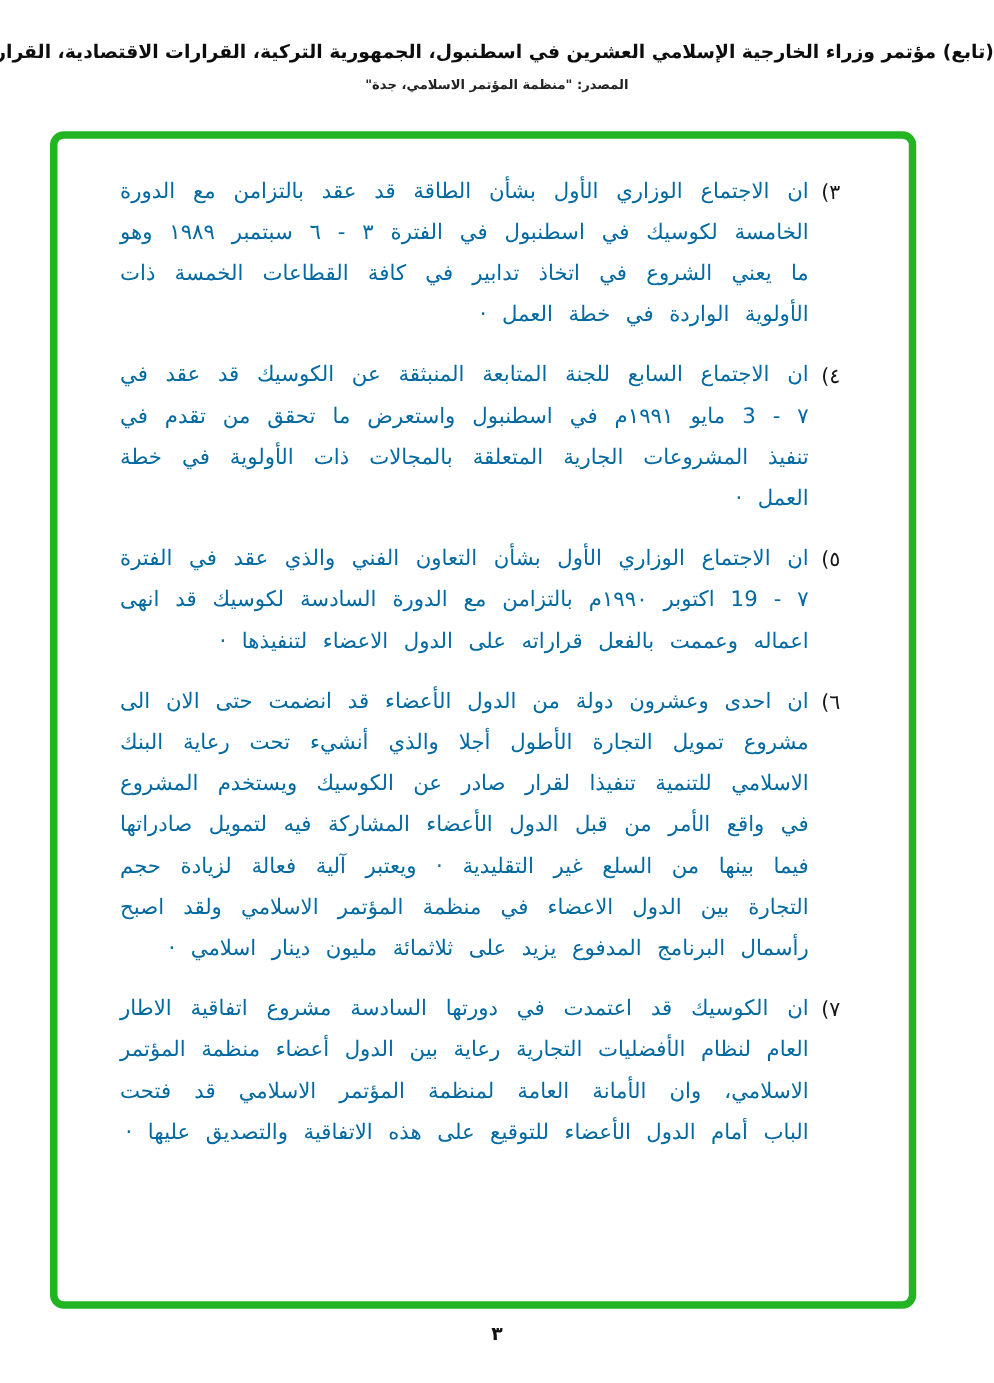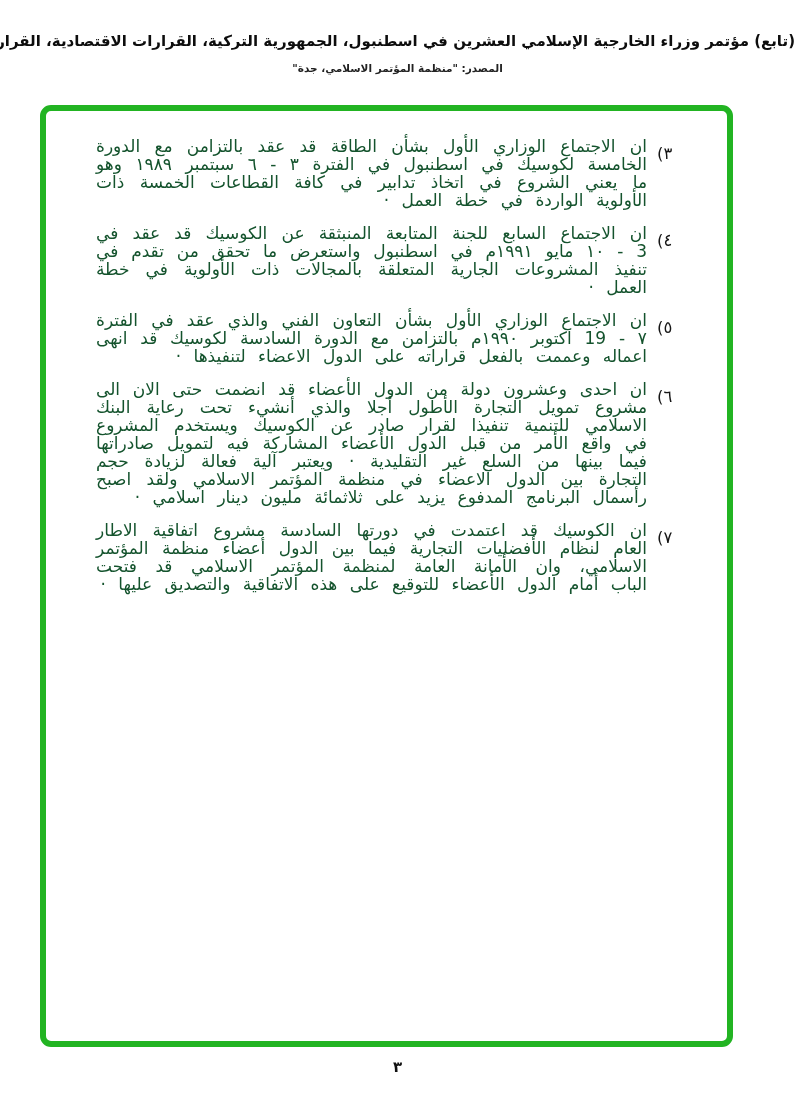--- a/index.html
+++ b/index.html
@@ -27,23 +27,23 @@
   }
   .item { display:flex; margin-bottom:15px; }
   .item:last-child { margin-bottom:0; }
   .num {
     flex:none; width:40px; margin-left:10px;
     direction:ltr; text-align:left;
     font-size:16.5px; line-height:33px; color:#161616;
   }
   .txt {
     flex:1; direction:rtl;
-    font-size:17px; line-height:18px;
+    font-size:17px; line-height:33px;
     letter-spacing:0.6px; word-spacing:7px;
-    text-align:justify; color:#14532d;
+    text-align:justify; color:#0369a1;
   }
   .pagenum {
     position:absolute; top:1058px; left:0; right:0;
     text-align:center; font-weight:bold; font-size:15px; color:#111;
   }
 </style>
 </head>
 <body>
 
 <div class="h1">(تابع) مؤتمر وزراء الخارجية الإسلامي العشرين في اسطنبول، الجمهورية التركية، القرارات الاقتصادية، القرار الرقم ٢٠/١٠-أق</div>
@@ -51,33 +51,33 @@
 
 <div class="frame" style="border-color: rgb(34, 180, 34);">
   <div id="items-host">
   <div class="item">
     <div class="num">(٣</div>
     <div class="txt">ان الاجتماع الوزاري الأول بشأن الطاقة قد عقد بالتزامن مع الدورة الخامسة لكوسيك في اسطنبول في الفترة ٣ - ٦ سبتمبر ١٩٨٩ وهو ما يعني الشروع في اتخاذ تدابير في كافة القطاعات الخمسة ذات الأولوية الواردة في خطة العمل ·</div>
   </div>
 
   <div class="item">
     <div class="num">(٤</div>
-    <div class="txt">ان الاجتماع السابع للجنة المتابعة المنبثقة عن الكوسيك قد عقد في 3 - ١٠ مايو ١٩٩١م في اسطنبول واستعرض ما تحقق من تقدم في تنفيذ المشروعات الجارية المتعلقة بالمجالات ذات الأولوية في خطة العمل ·</div>
+    <div class="txt">ان الاجتماع السابع للجنة المتابعة المنبثقة عن الكوسيك قد عقد في ٧ - 3 مايو ١٩٩١م في اسطنبول واستعرض ما تحقق من تقدم في تنفيذ المشروعات الجارية المتعلقة بالمجالات ذات الأولوية في خطة العمل ·</div>
   </div>
 
   <div class="item">
     <div class="num">(٥</div>
     <div class="txt">ان الاجتماع الوزاري الأول بشأن التعاون الفني والذي عقد في الفترة ٧ - 19 اكتوبر ١٩٩٠م بالتزامن مع الدورة السادسة لكوسيك قد انهى اعماله وعممت بالفعل قراراته على الدول الاعضاء لتنفيذها ·</div>
   </div>
 
   <div class="item">
     <div class="num">(٦</div>
     <div class="txt">ان احدى وعشرون دولة من الدول الأعضاء قد انضمت حتى الان الى مشروع تمويل التجارة الأطول أجلا والذي أنشيء تحت رعاية البنك الاسلامي للتنمية تنفيذا لقرار صادر عن الكوسيك ويستخدم المشروع في واقع الأمر من قبل الدول الأعضاء المشاركة فيه لتمويل صادراتها فيما بينها من السلع غير التقليدية · ويعتبر آلية فعالة لزيادة حجم التجارة بين الدول الاعضاء في منظمة المؤتمر الاسلامي ولقد اصبح رأسمال البرنامج المدفوع يزيد على ثلاثمائة مليون دينار اسلامي ·</div>
   </div>
 
   <div class="item">
     <div class="num">(٧</div>
-    <div class="txt">ان الكوسيك قد اعتمدت في دورتها السادسة مشروع اتفاقية الاطار العام لنظام الأفضليات التجارية فيما بين الدول أعضاء منظمة المؤتمر الاسلامي، وان الأمانة العامة لمنظمة المؤتمر الاسلامي قد فتحت الباب أمام الدول الأعضاء للتوقيع على هذه الاتفاقية والتصديق عليها ·</div>
+    <div class="txt">ان الكوسيك قد اعتمدت في دورتها السادسة مشروع اتفاقية الاطار العام لنظام الأفضليات التجارية رعاية بين الدول أعضاء منظمة المؤتمر الاسلامي، وان الأمانة العامة لمنظمة المؤتمر الاسلامي قد فتحت الباب أمام الدول الأعضاء للتوقيع على هذه الاتفاقية والتصديق عليها ·</div>
   </div>
 </div>
 </div>
 
 <div class="pagenum">٣</div>
 
 </body></html>

